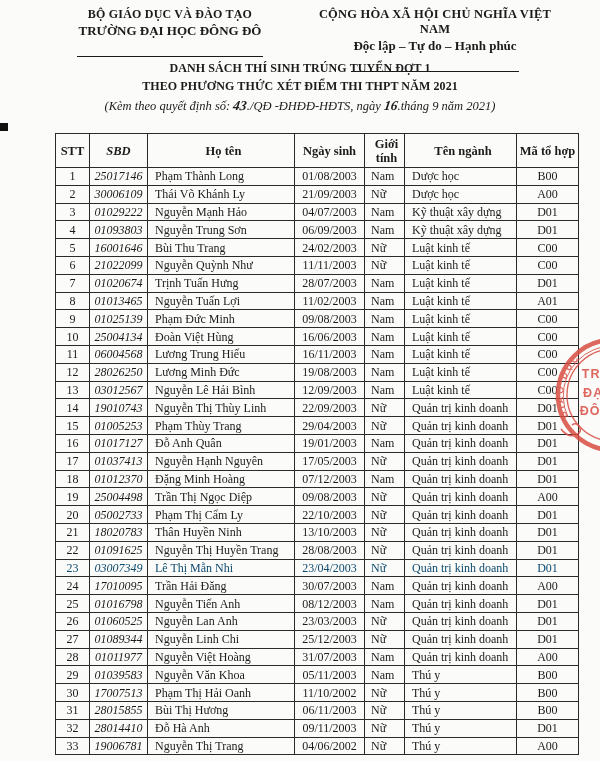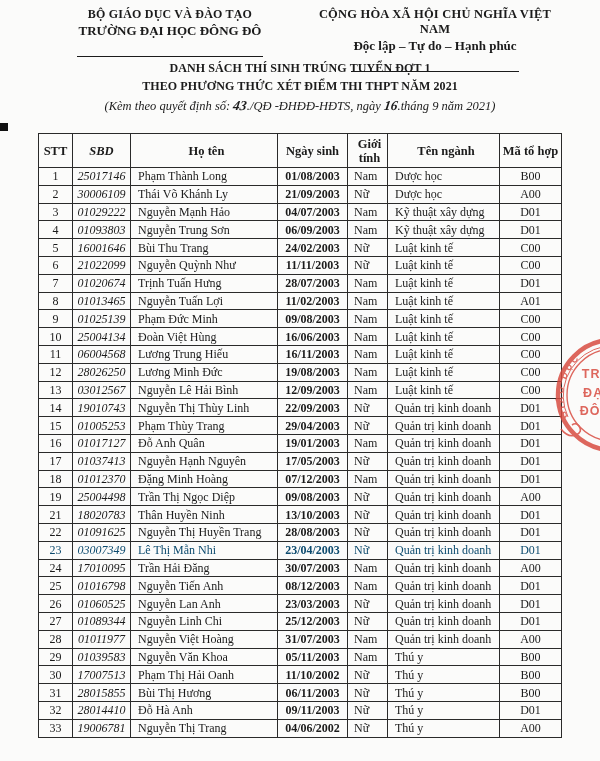--- a/index.html
+++ b/index.html
@@ -15,30 +15,30 @@
   .hdr-left .hdr-line1 { font-weight:600; }
   .hdr-right .hdr-line1 { font-weight:bold; font-size:12.5px; }
   .hdr-line2 { font-size:13px; font-weight:bold; margin-top:1px; }
   .uline { display:inline-block; border-bottom:1.2px solid #1b1b1b; padding:0 2px 18px 2px; }
   .doc-title { position:absolute; top:59px; left:0; width:600px; text-align:center;
     font-weight:bold; font-size:12px; line-height:18px; letter-spacing:.1px; }
   .doc-subtitle { position:absolute; top:98px; left:0; width:600px; text-align:center;
     font-style:italic; font-size:12.5px; }
   .hw { font-size:13.5px; font-weight:600; display:inline-block; transform:skewX(-8deg); }
 
-  table.roster { position:absolute; left:38px; top:133px; width:523px;
+  table.roster { position:absolute; left:55px; top:133px; width:523px;
     border-collapse:collapse; table-layout:fixed;padding-left:32px; }
   .roster th, .roster td { border:1px solid #2a2a2a; overflow:hidden; white-space:nowrap; }
   .roster th { font-size:12.5px; font-weight:bold; text-align:center;
     height:33px; line-height:14px; white-space:normal; padding:0 2px; }
   .roster td { font-size:12px; height:16.8px; line-height:14px; padding:0 3px; }
   .col-stt   { width:34px;  text-align:center; }
   .col-sbd   { width:58px;  text-align:center;font-style:italic; }
   .col-name  { width:147px; text-align:left; padding-left:7px !important;margin-left:36px; }
-  .col-dob   { width:70px;  text-align:center;font-weight:bold; }
+  .col-dob   { width:70px;  text-align:center; }
   .col-gender{ width:40px;  text-align:left; padding-left:6px !important; }
   .col-major { width:112px; text-align:left; padding-left:7px !important; }
   .col-code  { width:62px;  text-align:center; }
   tr.faded td { color:#0c4a6e; }
 
   .stamp { position:absolute; left:548px; top:330px; width:130px; height:130px; opacity:.84; }
   .scan-mark { position:absolute; left:0; top:123px; width:8px; height:8px; background:#111; }
 </style>
 </head>
 <body>
@@ -248,20 +248,29 @@
       <tr>
         <td class="col-stt">19</td>
         <td class="col-sbd">25004498</td>
         <td class="col-name">Trần Thị Ngọc Diệp</td>
         <td class="col-dob">09/08/2003</td>
         <td class="col-gender">Nữ</td>
         <td class="col-major">Quản trị kinh doanh</td>
         <td class="col-code">A00</td>
       </tr>
       <tr>
+        <td class="col-stt">20</td>
+        <td class="col-sbd">05002733</td>
+        <td class="col-name">Phạm Thị Cẩm Ly</td>
+        <td class="col-dob">22/10/2003</td>
+        <td class="col-gender">Nữ</td>
+        <td class="col-major">Quản trị kinh doanh</td>
+        <td class="col-code">D01</td>
+      </tr>
+      <tr>
         <td class="col-stt">21</td>
         <td class="col-sbd">18020783</td>
         <td class="col-name">Thân Huyền Ninh</td>
         <td class="col-dob">13/10/2003</td>
         <td class="col-gender">Nữ</td>
         <td class="col-major">Quản trị kinh doanh</td>
         <td class="col-code">D01</td>
       </tr>
       <tr>
         <td class="col-stt">22</td>

